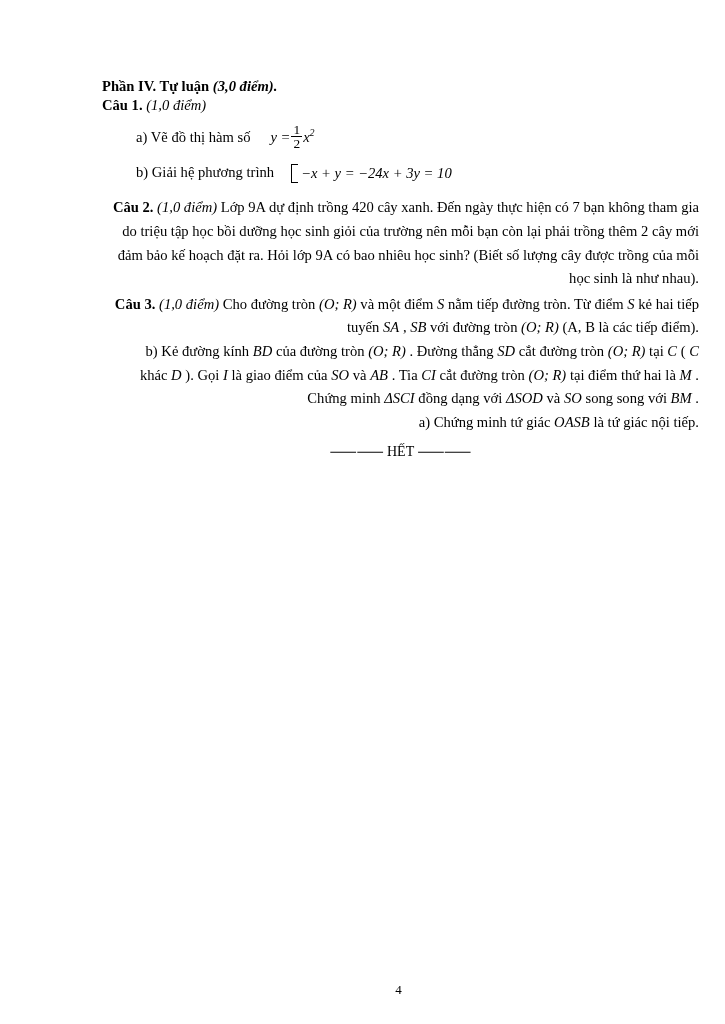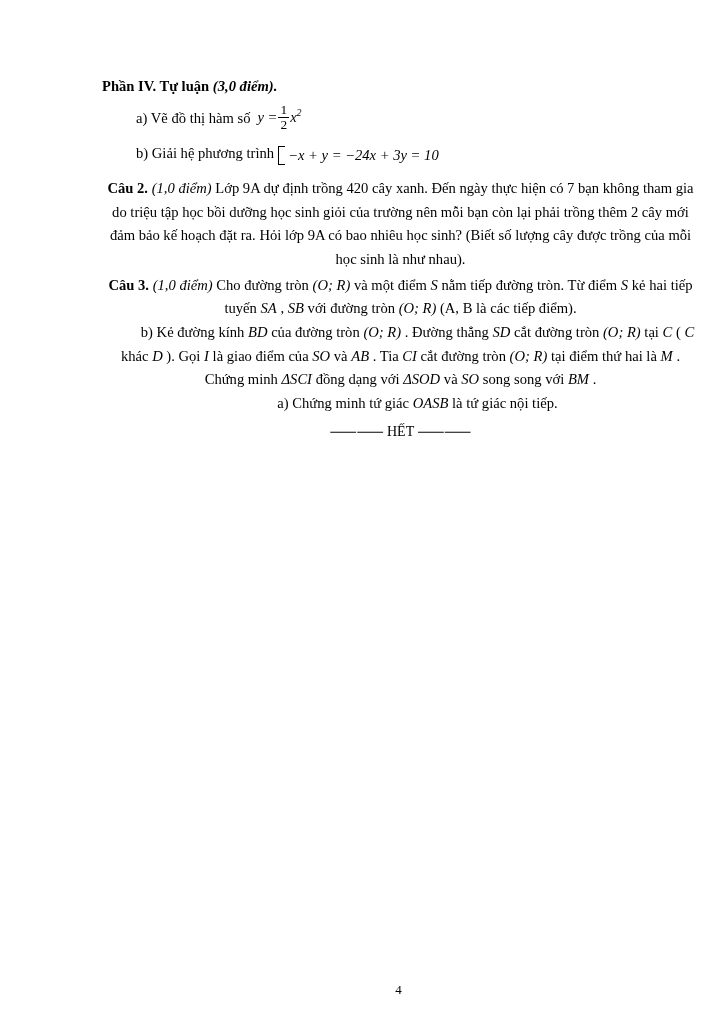--- a/index.html
+++ b/index.html
@@ -25,34 +25,35 @@
   }
   .line {
     font-size: 14.6px;
     line-height: 1.32;
   }
   .b { font-weight: bold; }
   .i { font-style: italic; }
   .body-para {
     font-size: 14.6px;
     line-height: 1.62;
-    text-align: center;
+    text-align: right;
     margin: 0;
   }
   .indent {
     display: inline-block;
     width: 34px;
   }
   .sub-line {
     font-size: 14.6px;
     line-height: 1.5;
     padding-left: 34px;
     display: flex;
     align-items: center;
     flex-wrap: nowrap;
+    gap: 13px;
   }
   .math {
     font-family: "Liberation Serif", serif;
     font-style: italic;
     font-size: 14.6px;
     white-space: nowrap;
   }
   .mi { font-style: italic; }
   .mn { font-style: normal; }
   
@@ -122,32 +123,36 @@
 </head>
 <body>
 
 <div class="page">
 
   <div class="line">
     <span class="b">Phần IV. Tự luận</span>
     <span class="b i">(3,0 điểm).</span>
   </div>
 
+  <div class="line">
+    <span class="b">Câu 1.</span>
+    <span class="i">(1,0 điểm)</span>
+  </div>
 
   <div class="sub-line" style="margin-top:8px;">
     <span>a) Vẽ đồ thị hàm số</span>
     <span class="math" style="margin-left:7px;">
       <span class="mi">y =</span><span class="frac">
           <span class="num mn">1</span>
           <span class="den mn">2</span>
         </span><span class="mi">x</span><span class="sup">2</span>
     </span>
   </div>
 
-  <div class="sub-line" style="margin-top:10px;align-items:flex-end;">
+  <div class="sub-line" style="margin-top:10px;">
     <span>b) Giải hệ phương trình</span>
     <span class="system">
       <span class="brace"></span>
       <span class="eqs">
         <div class="math">−x + y = −2</div>
         <div class="math">4x + 3y = 10</div>
       </span>
     </span>
   </div>
 

